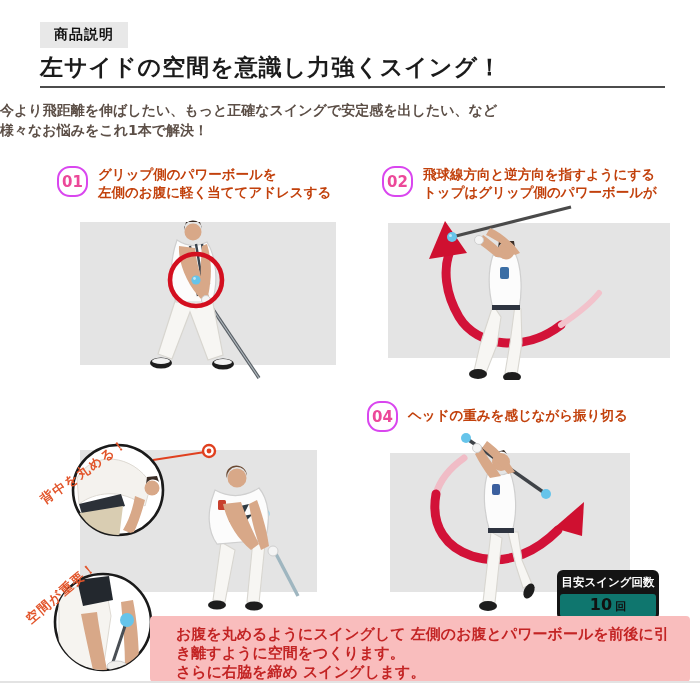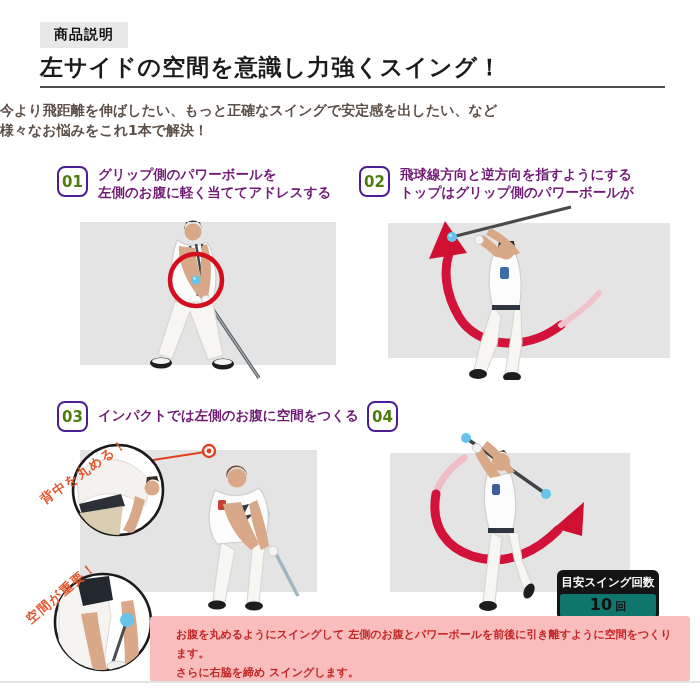--- a/index.html
+++ b/index.html
@@ -8,37 +8,37 @@
   .abs{position:absolute;}
   
   .desc-badge{left:40px;top:22px;background:#e8e8e8;color:#111;font-size:14px;font-weight:bold;
     padding:4px 14px;letter-spacing:1px;}
   .page-title{left:40px;top:52px;font-size:23px;font-weight:bold;color:#1b1b1b;letter-spacing:1px;white-space:nowrap;}
   .title-underline{left:40px;top:86px;width:625px;height:2px;background:#4c4c4c;}
   .subtitle{left:0;top:100px;width:700px;text-align:left;font-size:14px;font-weight:bold;
     color:#5c4f47;line-height:20px;}
   
   .step-header{display:flex;gap:10px;align-items:flex-start;}
-  .step-num{width:27px;height:27px;border:2px solid #4c1d95;border-radius:8px;background:#fff;
-    color:#4d7c0f;font-size:15px;font-weight:bold;display:flex;align-items:center;justify-content:center;flex:0 0 auto;}
-  .step-label{font-size:13.5px;font-weight:bold;color:#701a75;line-height:17.5px;white-space:nowrap;}
+  .step-num{width:27px;height:27px;border:2px solid #d946ef;border-radius:13px;background:#fff;
+    color:#ec4899;font-size:15px;font-weight:bold;display:flex;align-items:center;justify-content:center;flex:0 0 auto;}
+  .step-label{font-size:13.5px;font-weight:bold;color:#c2410c;line-height:17.5px;white-space:nowrap;}
   .step-label.single{line-height:29px;}
   
   .rot-note{color:#e2552b;font-size:13px;font-weight:bold;letter-spacing:1.5px;white-space:nowrap;
     transform-origin:0 50%;}
   
   .swing-badge{left:557px;top:570px;width:102px;background:#141414;border-radius:6px;padding:3px;box-sizing:border-box;}
   .swing-badge .sb-title{color:#ffffff;font-size:11.5px;font-weight:bold;text-align:center;padding:2px 0 4px;white-space:nowrap;}
   .swing-badge .sb-value{background:#0f766e;border-radius:3px;text-align:center;padding:1px 0 3px;color:#111;}
   .swing-badge .sb-value .num{font-size:16px;font-weight:bold;}
   .swing-badge .sb-value .unit{font-size:11px;font-weight:bold;margin-left:3px;}
   
   .note-box{left:150px;top:616px;width:540px;height:66px;background:#f9bdbd;border-radius:4px;
     box-sizing:border-box;padding:9px 14px 0 26px;}
-  .note-box p{margin:0;font-size:11px;font-weight:bold;color:#c32424;line-height:19px;}
+  .note-box p{margin:0;font-size:15px;font-weight:bold;color:#c32424;line-height:19px;}
   .bottom-line{left:0;top:681px;width:700px;height:2px;background:#e3e3e3;}
 </style>
 </head>
 <body>
 
 <div id="page">
 
   <div class="abs page-title">左サイドの空間を意識し力強くスイング！</div>
   <div class="abs desc-badge">商品説明</div>
   <div class="abs title-underline"></div>
@@ -48,21 +48,21 @@
   </div>
 
   <div class="abs step-header" style="left:57px;top:166px;">
     <div class="step-num">01</div>
     <div>
       <div class="step-label">グリップ側のパワーボールを</div>
       <div class="step-label">左側のお腹に軽く当ててアドレスする</div>
     </div>
   </div>
 
-  <div class="abs step-header" style="left:359px;top:166px;">
+  <div class="abs step-header" style="left:382px;top:166px;">
     <div class="step-num">02</div>
     <div>
       <div class="step-label">飛球線方向と逆方向を指すようにする</div>
       <div class="step-label">トップはグリップ側のパワーボールが</div>
     </div>
   </div>
 
   <svg class="abs" style="left:60px;top:212px;" width="290" height="168" viewBox="0 0 290 168">
     <rect x="20" y="10" width="256" height="143" fill="#e4e4e4"></rect>
 
@@ -112,27 +112,24 @@
     <rect x="135" y="62" width="9" height="12" rx="2" fill="#3b6ea5"></rect>
 
     <circle cx="141" cy="46" r="8.5" fill="#d8a888"></circle>
     <path d="M133,43 A9,9 0 0 1 150,43 L149,36 L134,36 Z" fill="#3a2d26"></path>
 
     <path d="M131,52 C124,46 118,42 113,38 L118,30 C127,36 136,44 142,52 Z" fill="#d8a888"></path>
     <path d="M150,50 C142,42 130,34 121,30 L125,23 C137,28 148,38 155,48 Z" fill="#d8a888"></path>
     <circle cx="114" cy="35" r="4.5" fill="#f4f4f4" stroke="#cfcfcf"></circle>
   </svg>
 
-  <div class="abs step-header" style="left:57px;top:401px;">
-    <div class="step-num">03</div>
-    <div class="step-label single">インパクトでは左側のお腹に空間をつくる</div>
-  </div>
 
   <div class="abs step-header" style="left:367px;top:401px;justify-content:flex-end;">
     <div class="step-num">04</div>
+    <div class="step-label single">ヘッドの重みを感じながら振り切る</div>
   </div>
 
   <svg class="abs" style="left:25px;top:430px;" width="330" height="265" viewBox="0 0 330 265">
     <defs>
       <clipPath id="inset1clip">
           <circle cx="93" cy="60" r="45"></circle>
         </clipPath>
       <clipPath id="inset2clip">
           <circle cx="78" cy="192" r="48"></circle>
         </clipPath>

